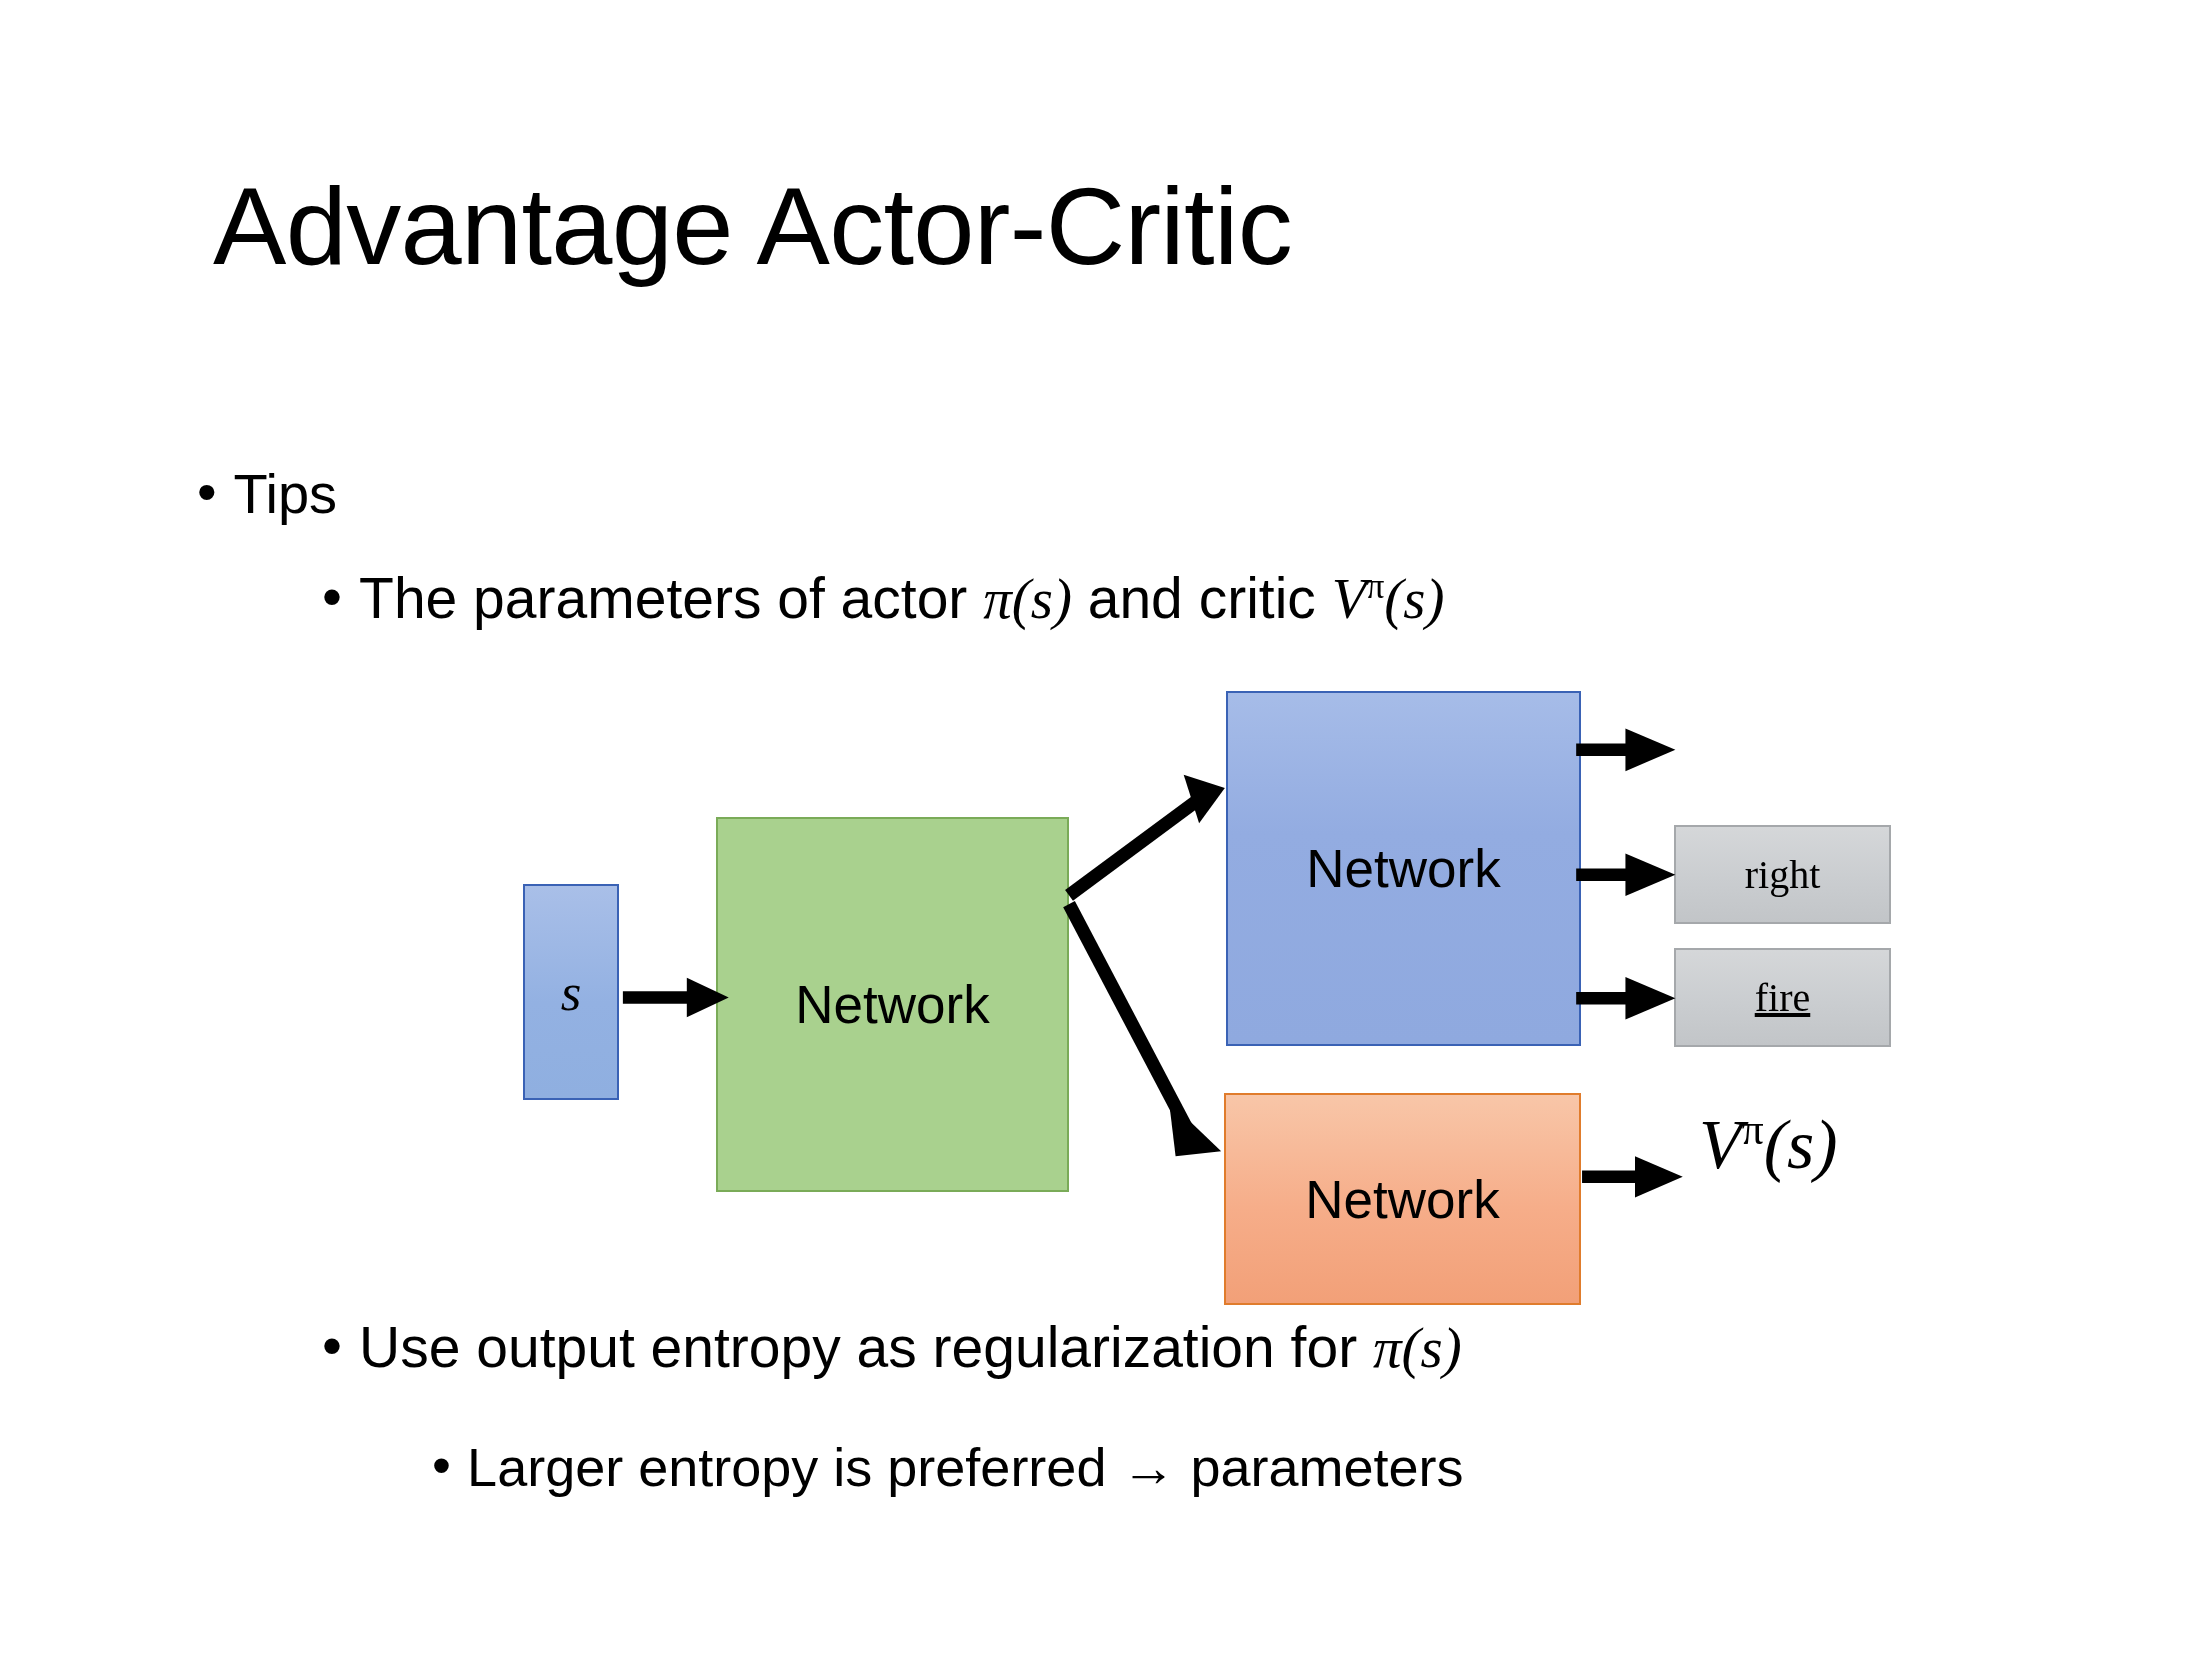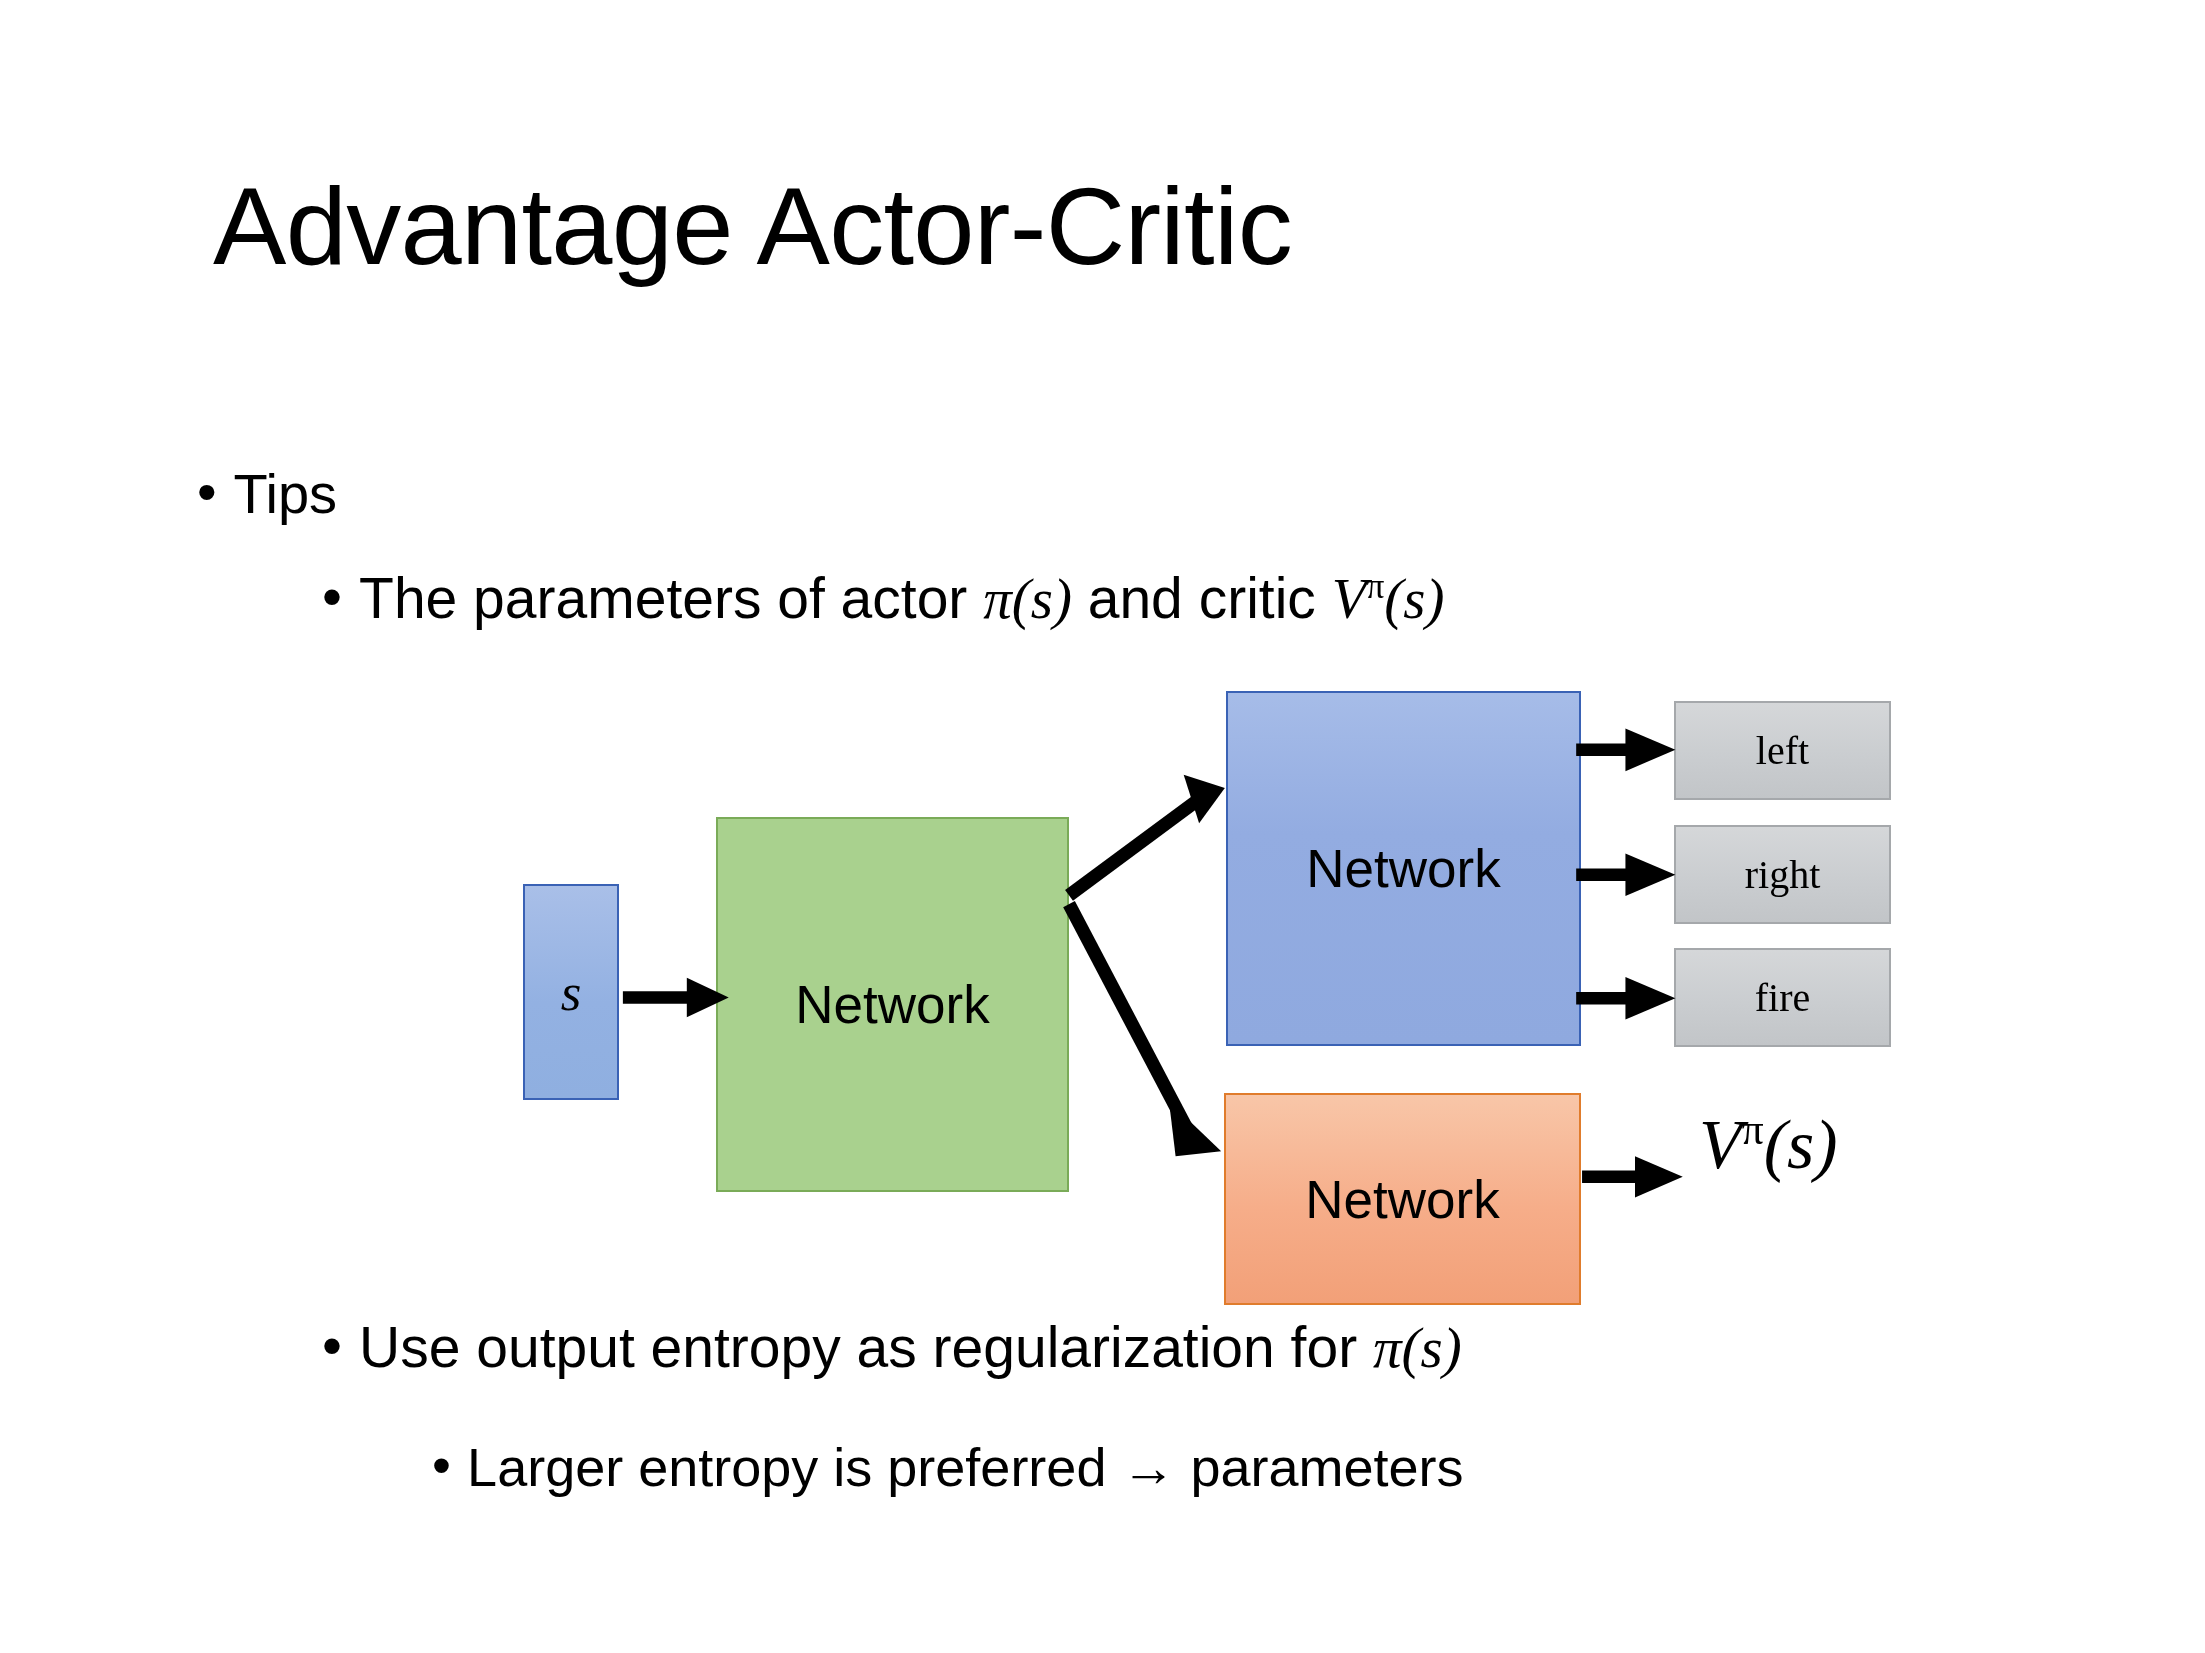--- a/index.html
+++ b/index.html
@@ -165,21 +165,21 @@
     left: 1645px;
     width: 217px;
     height: 99px;
     background: linear-gradient(180deg, #d5d7d9 0%, #cacdd0 55%, #c2c5c8 100%);
     border: 2.2px solid #a5a8ab;
     font-family: "Liberation Serif", serif;
     font-size: 40px;
   }
   #box-left  { top: 701px;  }
   #box-right { top: 825px; text-align: center; }
-  #box-fire  { top: 948px; }
+  #box-fire  { top: 948px; text-decoration: underline; }
 
   
   #vpi-out {
     position: absolute;
     left: 1670px;
     top: 1104px;
     font-size: 70px;
   }
 </style>
 </head>
@@ -222,23 +222,20 @@
   </div>
 
   <div class="boxlbl" id="box-blue">
     <span>Network</span>
   </div>
 
   <div class="boxlbl" id="box-orange">
     <span>Network</span>
   </div>
 
-  <div class="boxlbl grey-box" id="box-left">
-    <span>left</span>
-  </div>
   <div class="boxlbl grey-box" id="box-right">
     <span>right</span>
   </div>
   <div class="boxlbl grey-box" id="box-fire">
     <span>fire</span>
   </div>
 
   <div id="vpi-out">
     <span class="math"><span>V</span><sup>π</sup><span>(s)</span></span>
   </div>

